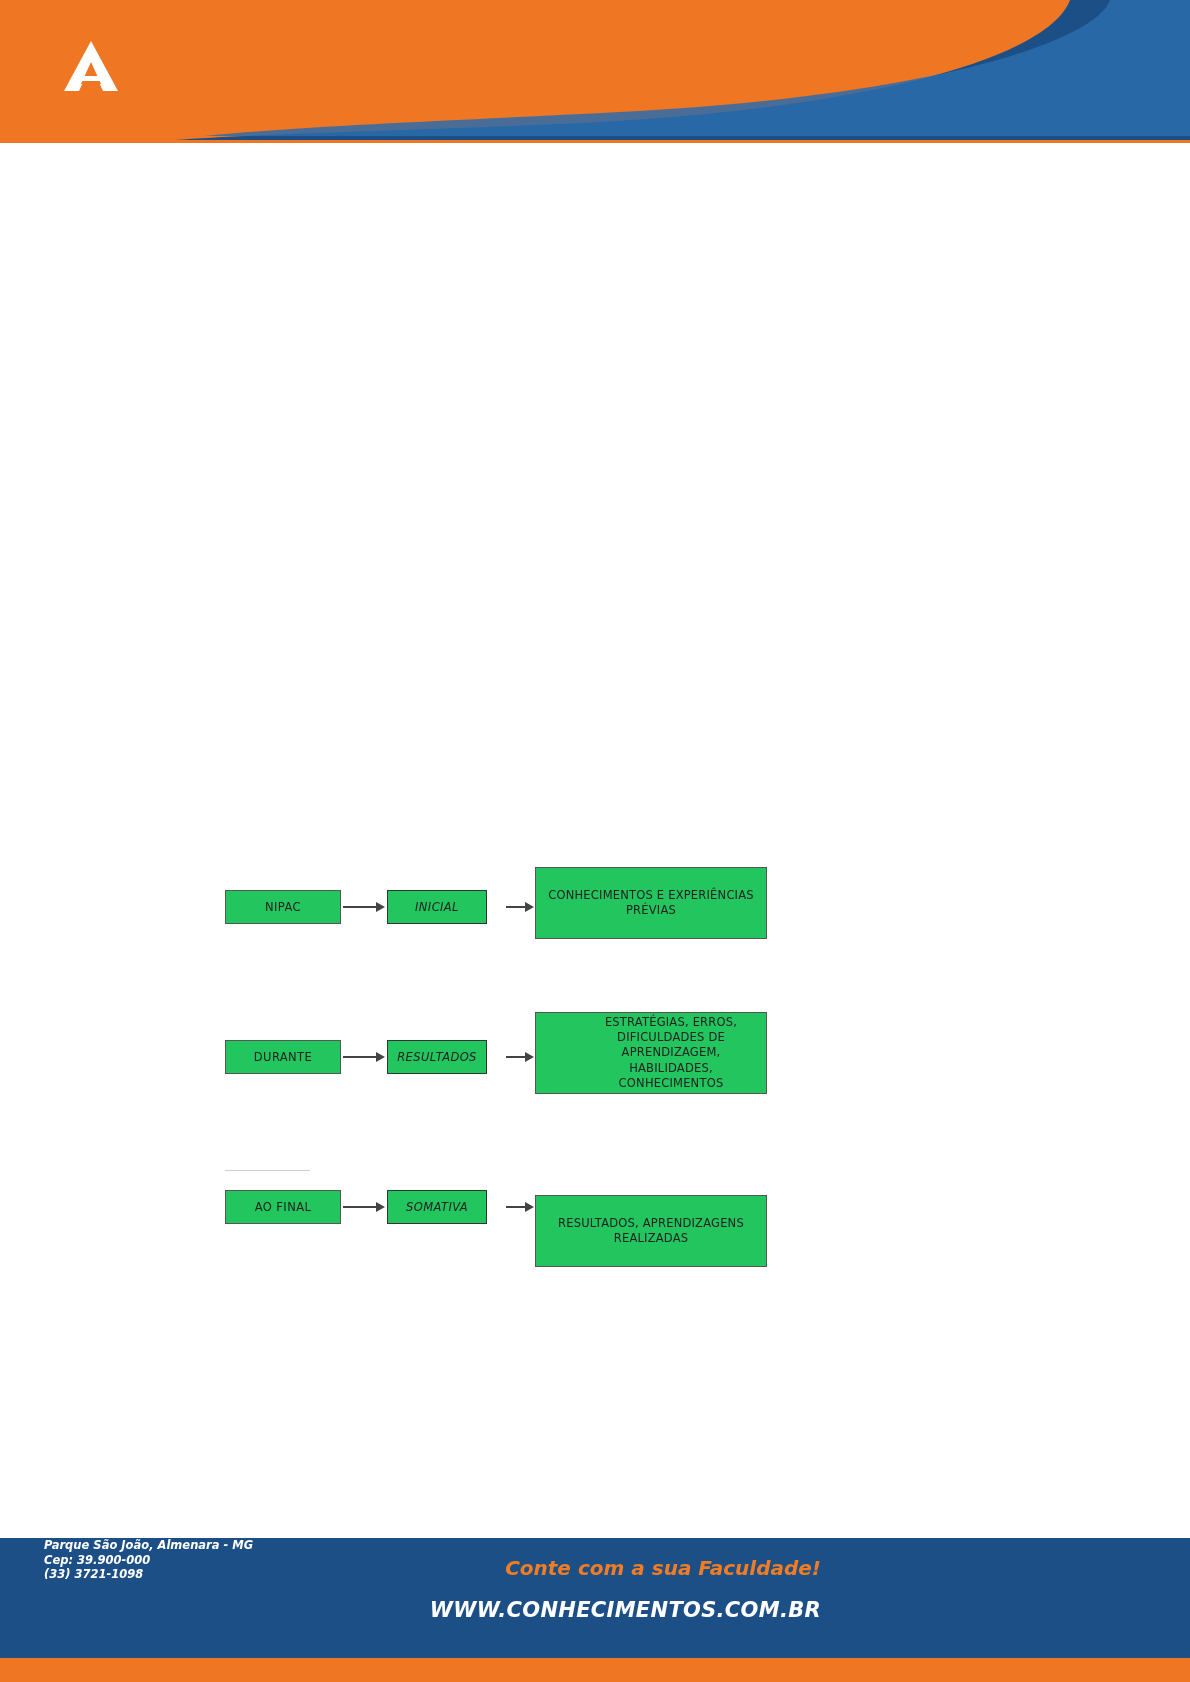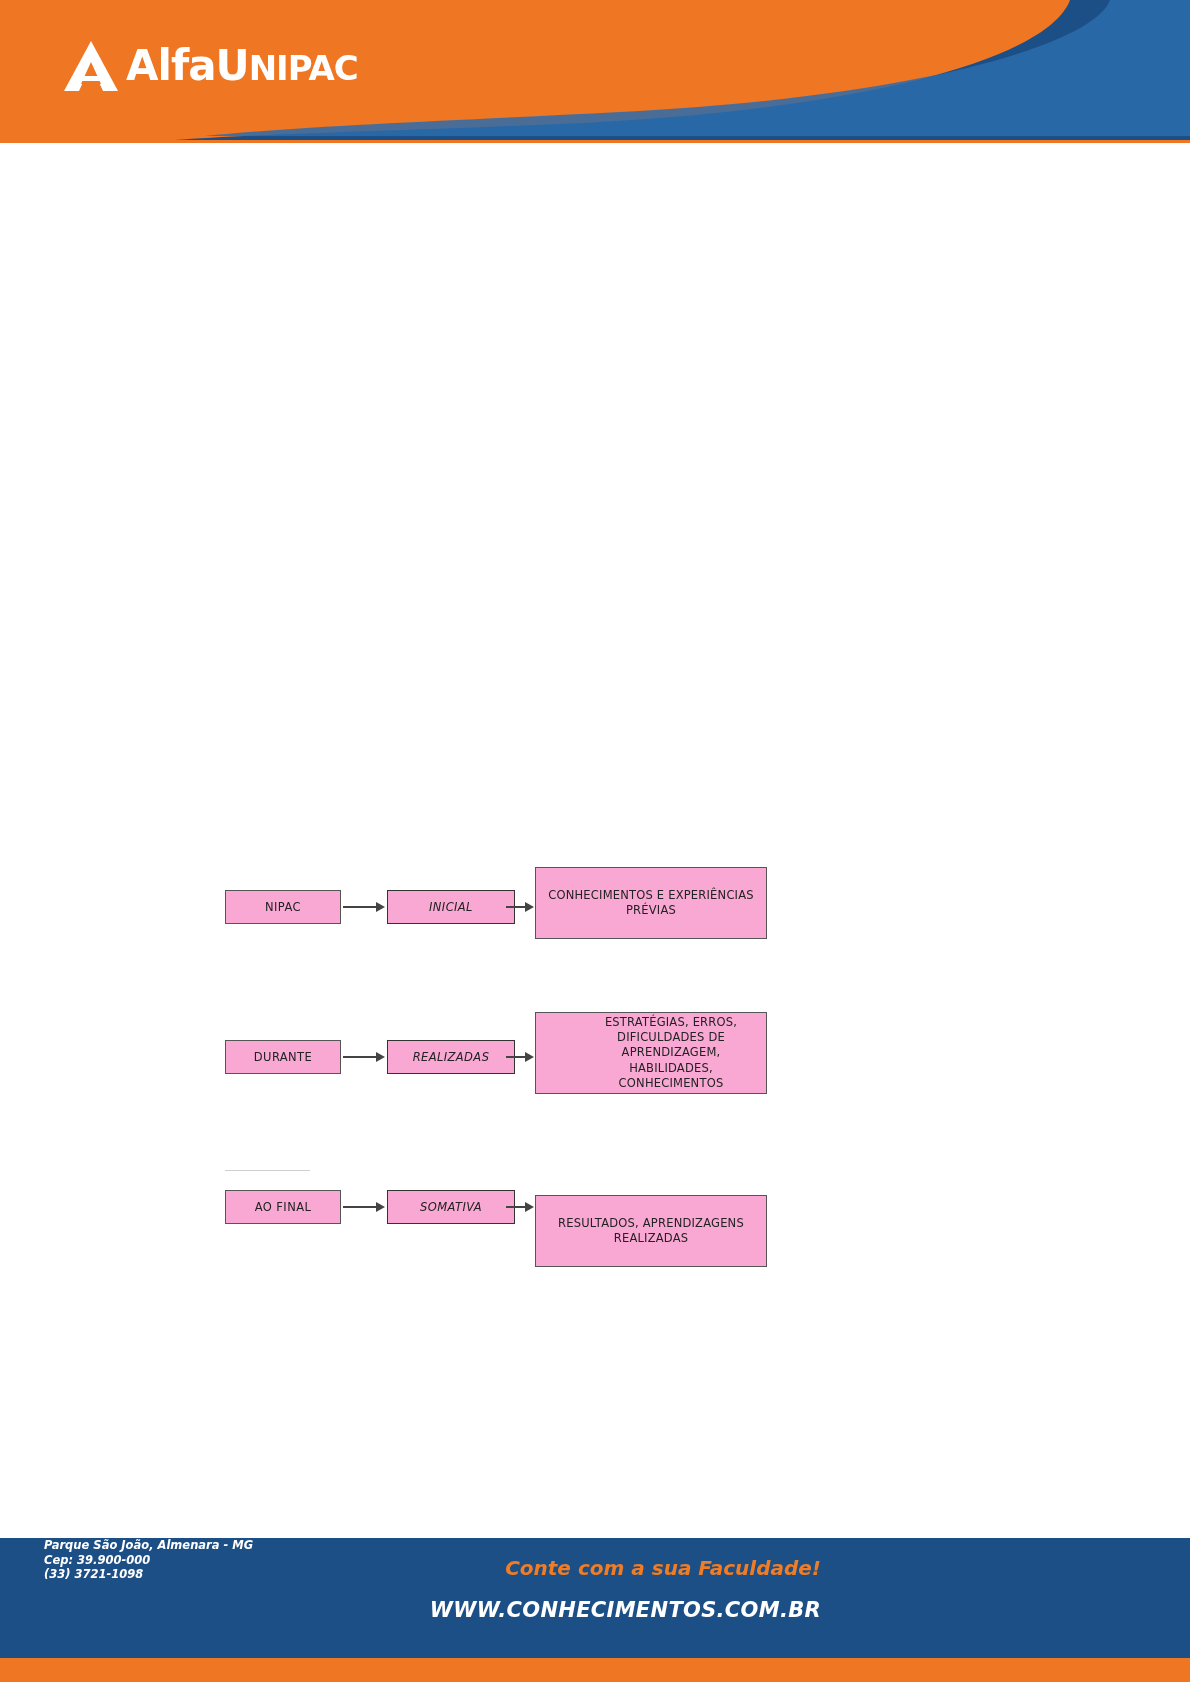--- a/index.html
+++ b/index.html
@@ -78,39 +78,39 @@
   }
   .dia-row {
     position: relative;
     height: 75px;
     margin-bottom: 75px;
   }
   .box {
     position: absolute;
     box-sizing: border-box;
     border: 1px solid #555;
-    background: #f9a8d4;
+    background: #22c55e;
     display: flex;
     align-items: center;
     justify-content: center;
     text-align: center;
     color: #222;
     font-family: "DejaVu Sans", sans-serif;
   }
   .box-when {
     left: 0;
     width: 116px;
     height: 34px;
     top: 20px;
     font-size: 11.5px;
     letter-spacing: 0.4px;
   }
   .box-type {
     left: 162px;
-    width: 128px;
+    width: 100px;
     height: 34px;
     top: 20px;
     font-size: 11.5px;
     font-style: italic;
     border: 1.6px solid #333;
     letter-spacing: 0.4px;
   }
   .box-desc {
     left: 310px;
     width: 232px;
@@ -232,21 +232,20 @@
   </svg>
 
   <div class="logo">
     <span class="logo-mark">
       <svg width="58" height="56" viewBox="0 0 58 56">
         <path d="M29 3 L56 53 L41 53 L29 27 L17 53 L2 53 Z" fill="#ffffff"></path>
         <path d="M29 24 L39 46 L19 46 Z" fill="#ef7622"></path>
         <rect x="20" y="38" width="18" height="5" fill="#ffffff"></rect>
       </svg>
     </span>
-    <span class="logo-text"><span>Alfa</span><span>U</span><span class="small">NIPAC</span></span>
   </div>
 </div>
 
 <div class="page-body">
   <div class="diagram">
 
     <div class="dia-row r1">
       <div class="box box-when">NIPAC</div>
       <div class="arrow arrow-1">
         <span class="shaft"></span>
@@ -259,21 +258,21 @@
       </div>
       <div class="box box-desc">CONHECIMENTOS E EXPERIÊNCIAS PRÉVIAS</div>
     </div>
 
     <div class="dia-row r2">
       <div class="box box-when">DURANTE</div>
       <div class="arrow arrow-1">
         <span class="shaft"></span>
           <span class="head"></span>
       </div>
-      <div class="box box-type">REALIZADAS</div>
+      <div class="box box-type">RESULTADOS</div>
       <div class="arrow arrow-2">
         <span class="shaft"></span>
           <span class="head"></span>
       </div>
       <div class="box box-desc">ESTRATÉGIAS, ERROS, DIFICULDADES DE APRENDIZAGEM, HABILIDADES, CONHECIMENTOS</div>
     </div>
 
     <div class="dia-row r3">
       <div class="box box-when">AO FINAL</div>
       <div class="arrow arrow-1">

